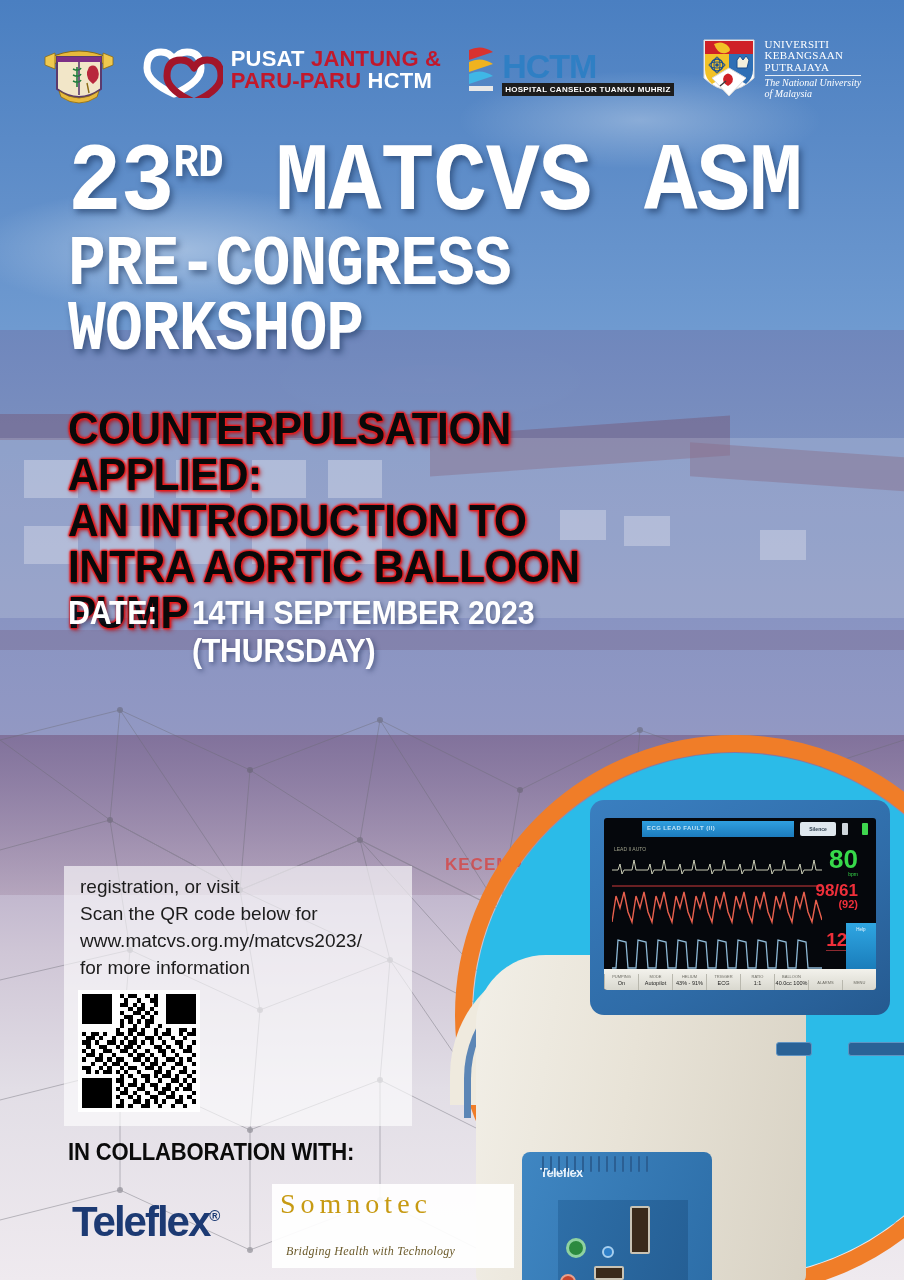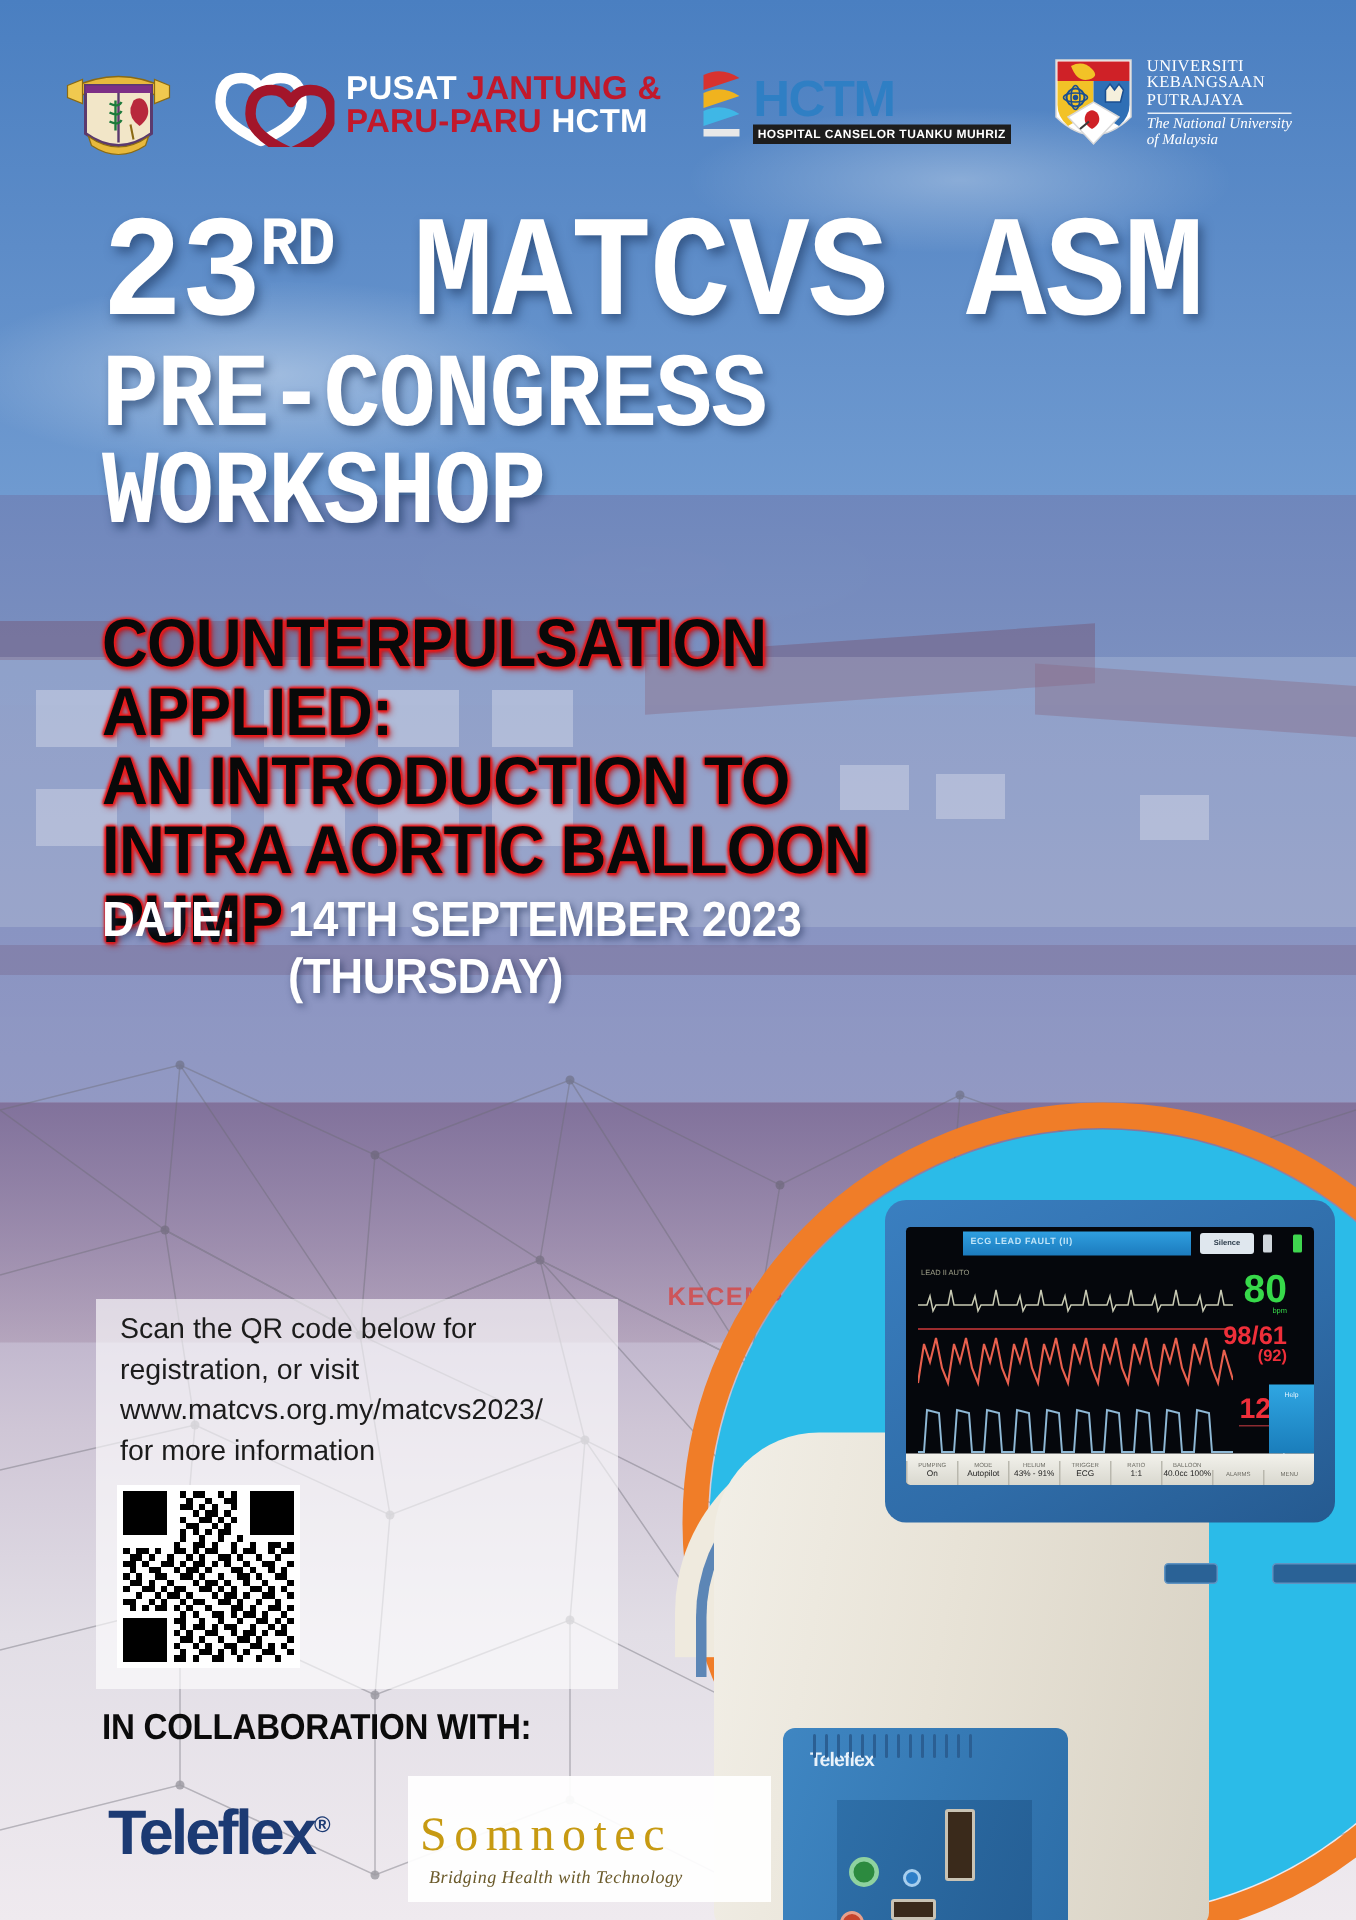--- a/index.html
+++ b/index.html
@@ -149,22 +149,22 @@
     position:absolute; left:72px; top:1198px;
     color:#1c3a73; font-weight:bold; font-size:42px; letter-spacing:-2px;
     font-family:"Liberation Sans", sans-serif;
   }
   .teleflex-logo .reg{ font-size:15px; vertical-align:super; letter-spacing:0; }
   .somnotec-box{
     position:absolute; left:272px; top:1184px; width:242px; height:84px;
     background:rgba(255,255,255,.93); overflow:hidden;
   }
   .somnotec-word{
-    position:absolute; left:8px; top:22px;
-    color:#c79a12; font-family:"Liberation Serif", serif; font-size:32px;
+    position:absolute; left:8px; top:6px;
+    color:#c79a12; font-family:"Liberation Serif", serif; font-size:28px;
     letter-spacing:5px; line-height:1;
   }
   .somnotec-tag{
     position:absolute; left:14px; top:60px;
     color:#6b5a2a; font-family:"Liberation Serif", serif; font-style:italic;
     font-size:12px; letter-spacing:.3px;
   }
 
   
   .iabp{ position:absolute; left:430px; top:780px; width:474px; height:500px; }
@@ -530,22 +530,22 @@
 
   <div class="details">
     <div class="drow">
       <div class="dlabel">DATE:</div>
       <div class="dvalue">14TH SEPTEMBER 2023 (THURSDAY)</div>
     </div>
   </div>
 
   <div class="info-panel"></div>
   <div class="info-text">
+    <div>registration, or visit</div>
     <div>Scan the QR code below for</div>
-    <div>registration, or visit</div>
     <div>www.matcvs.org.my/matcvs2023/</div>
     <div>for more information</div>
   </div>
 
   <svg class="qr" viewBox="0 0 29 29" shape-rendering="crispEdges">
     <rect width="29" height="29" fill="#ffffff"></rect>
     <g fill="#000000">
       <path d="M1,1h7v7h-7z M2,2h5v5h-5z M3,3h3v3h-3z"></path>
       <path d="M21,1h7v7h-7z M22,2h5v5h-5z M23,3h3v3h-3z"></path>
       <path d="M1,21h7v7h-7z M2,22h5v5h-5z M3,23h3v3h-3z"></path>

